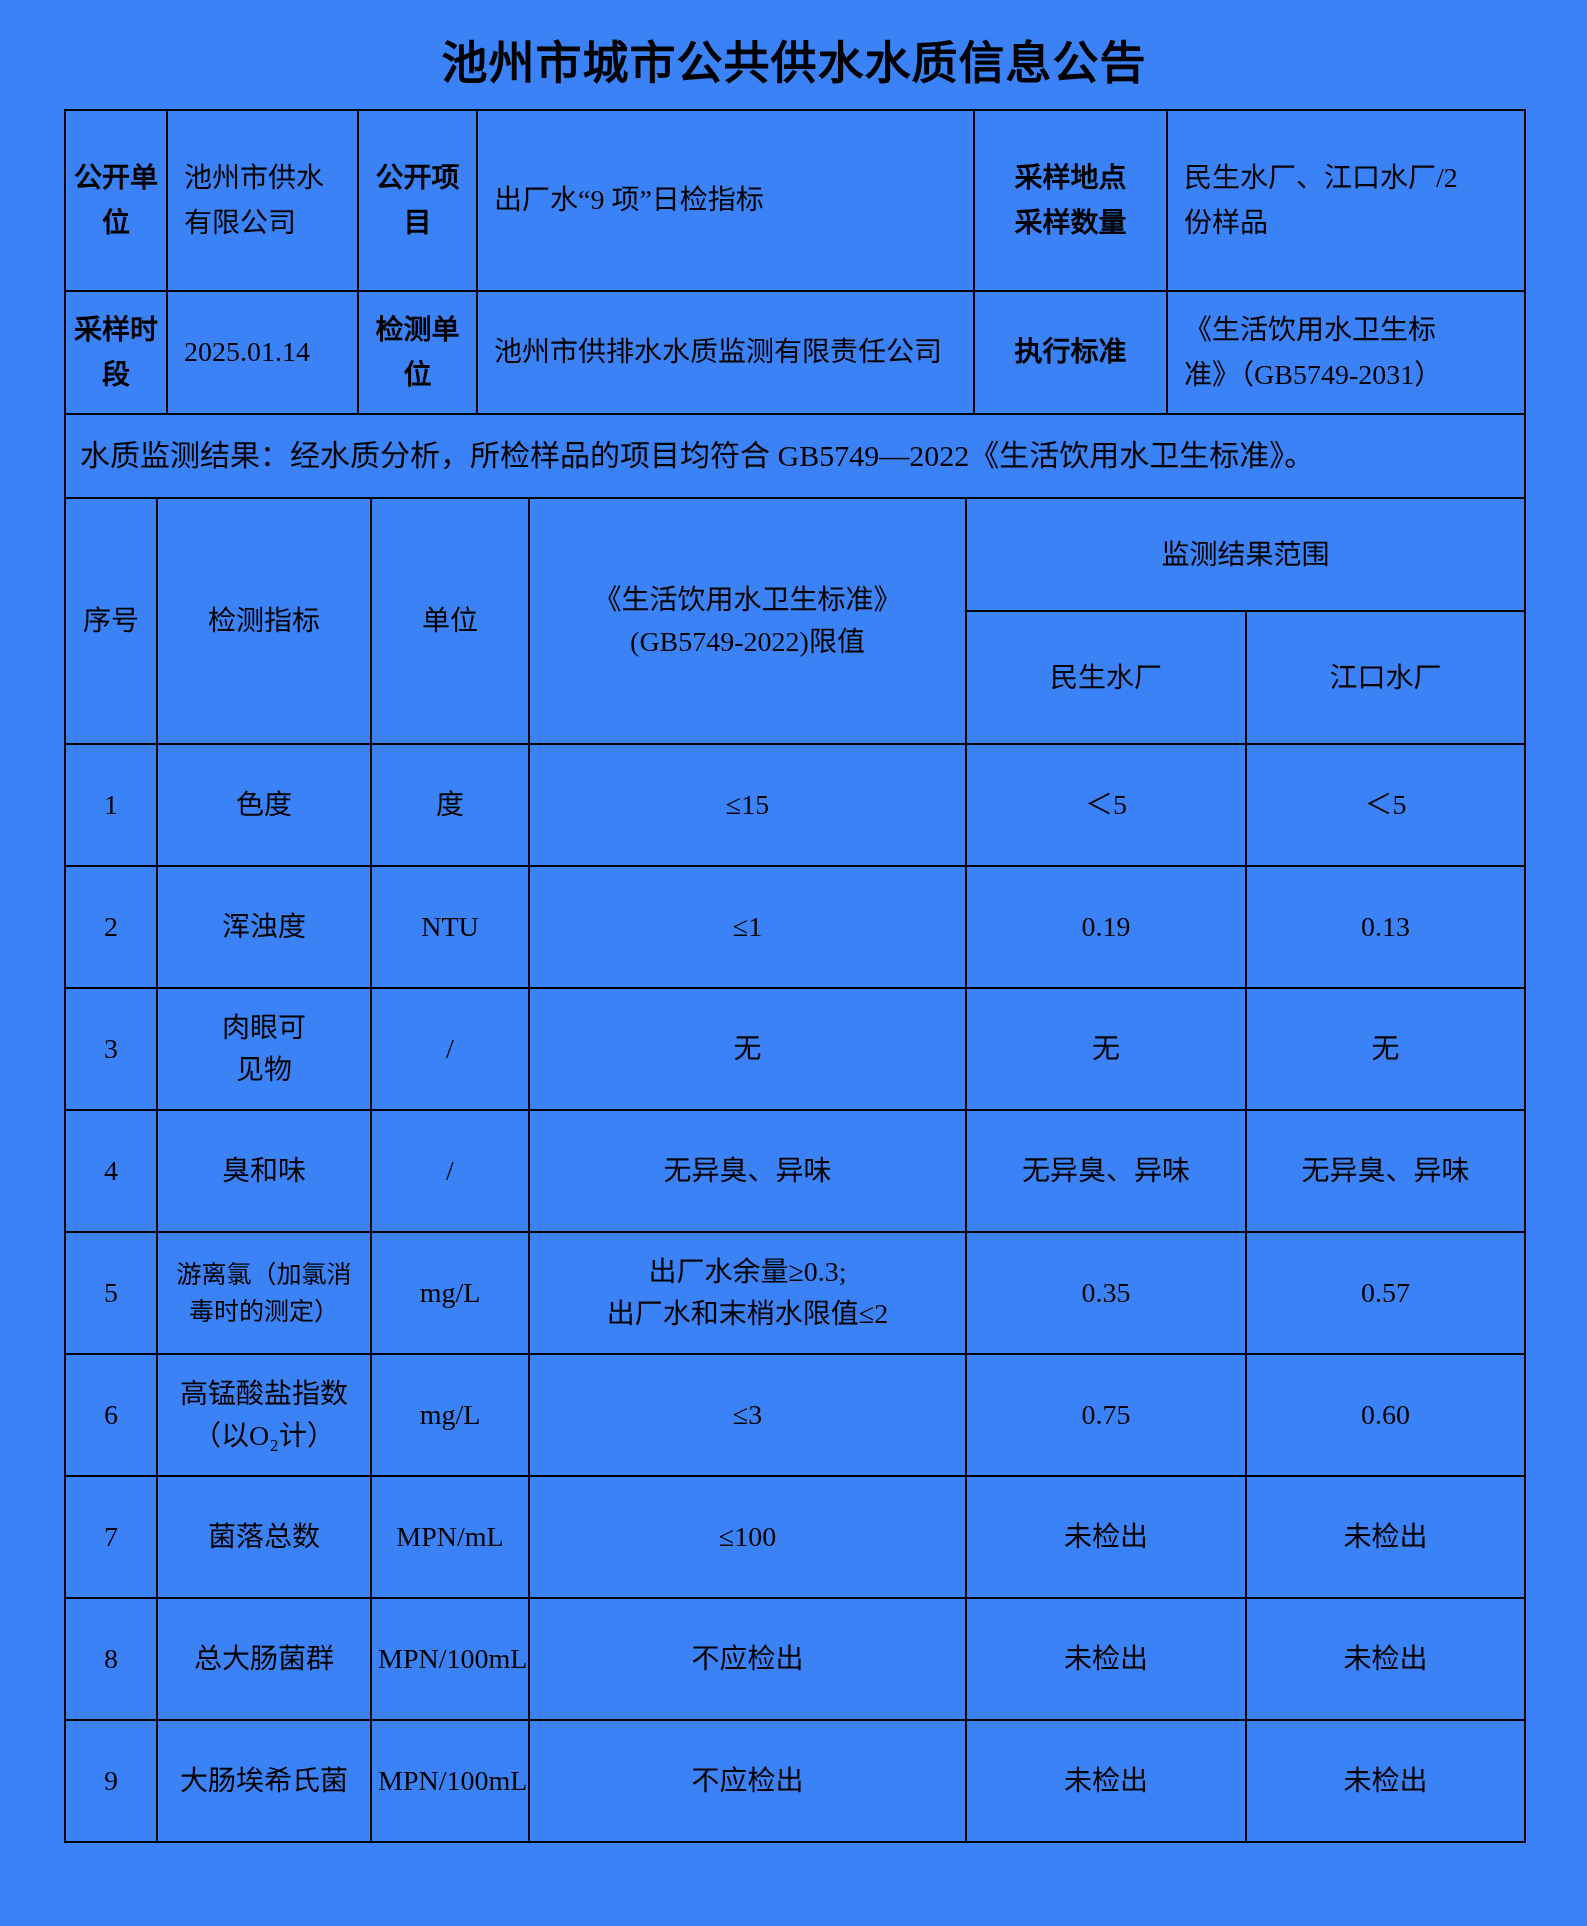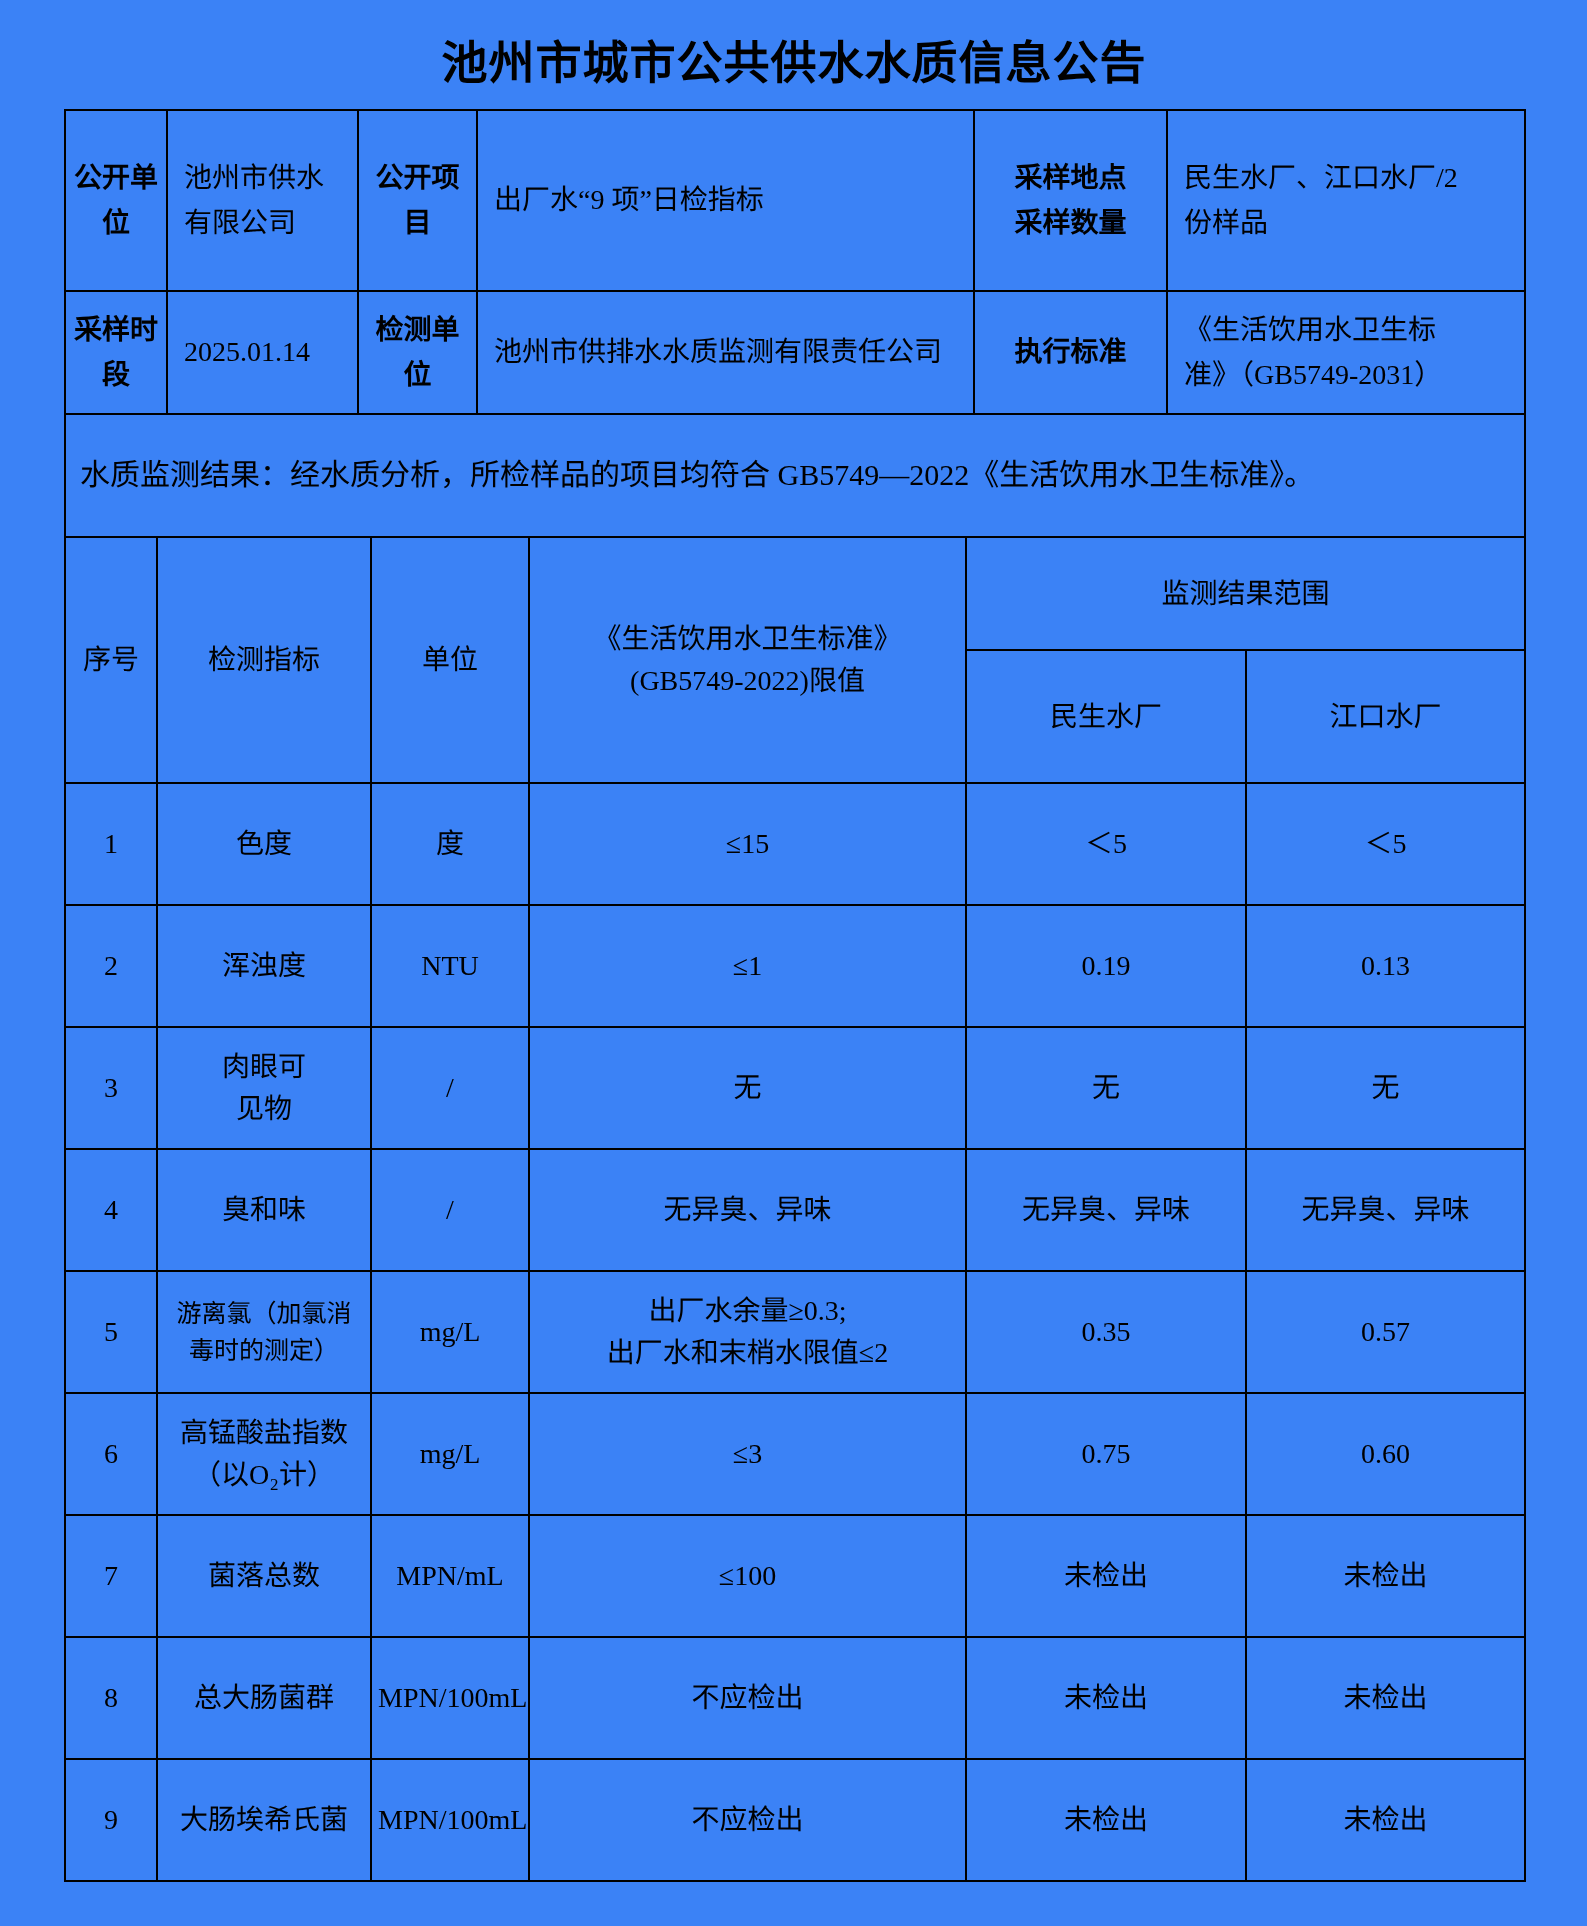--- a/index.html
+++ b/index.html
@@ -47,21 +47,21 @@
     padding: 14px 4px;
     margin-top: 28px;
   }
   .info .val {
     text-align: left;
     padding: 4px 16px;
     white-space: pre-line;
   }
   
   .stmt { margin-top: -2px; }
-  .stmt tr { height: 123px; }
+  .stmt tr { height: 84px; }
   .stmt td {
     font-size: 30px;
     text-align: left;
     padding: 0 14px;
     line-height: 1.35;
   }
   
   .main { margin-top: -2px; }
   .main td {
     text-align: center;

